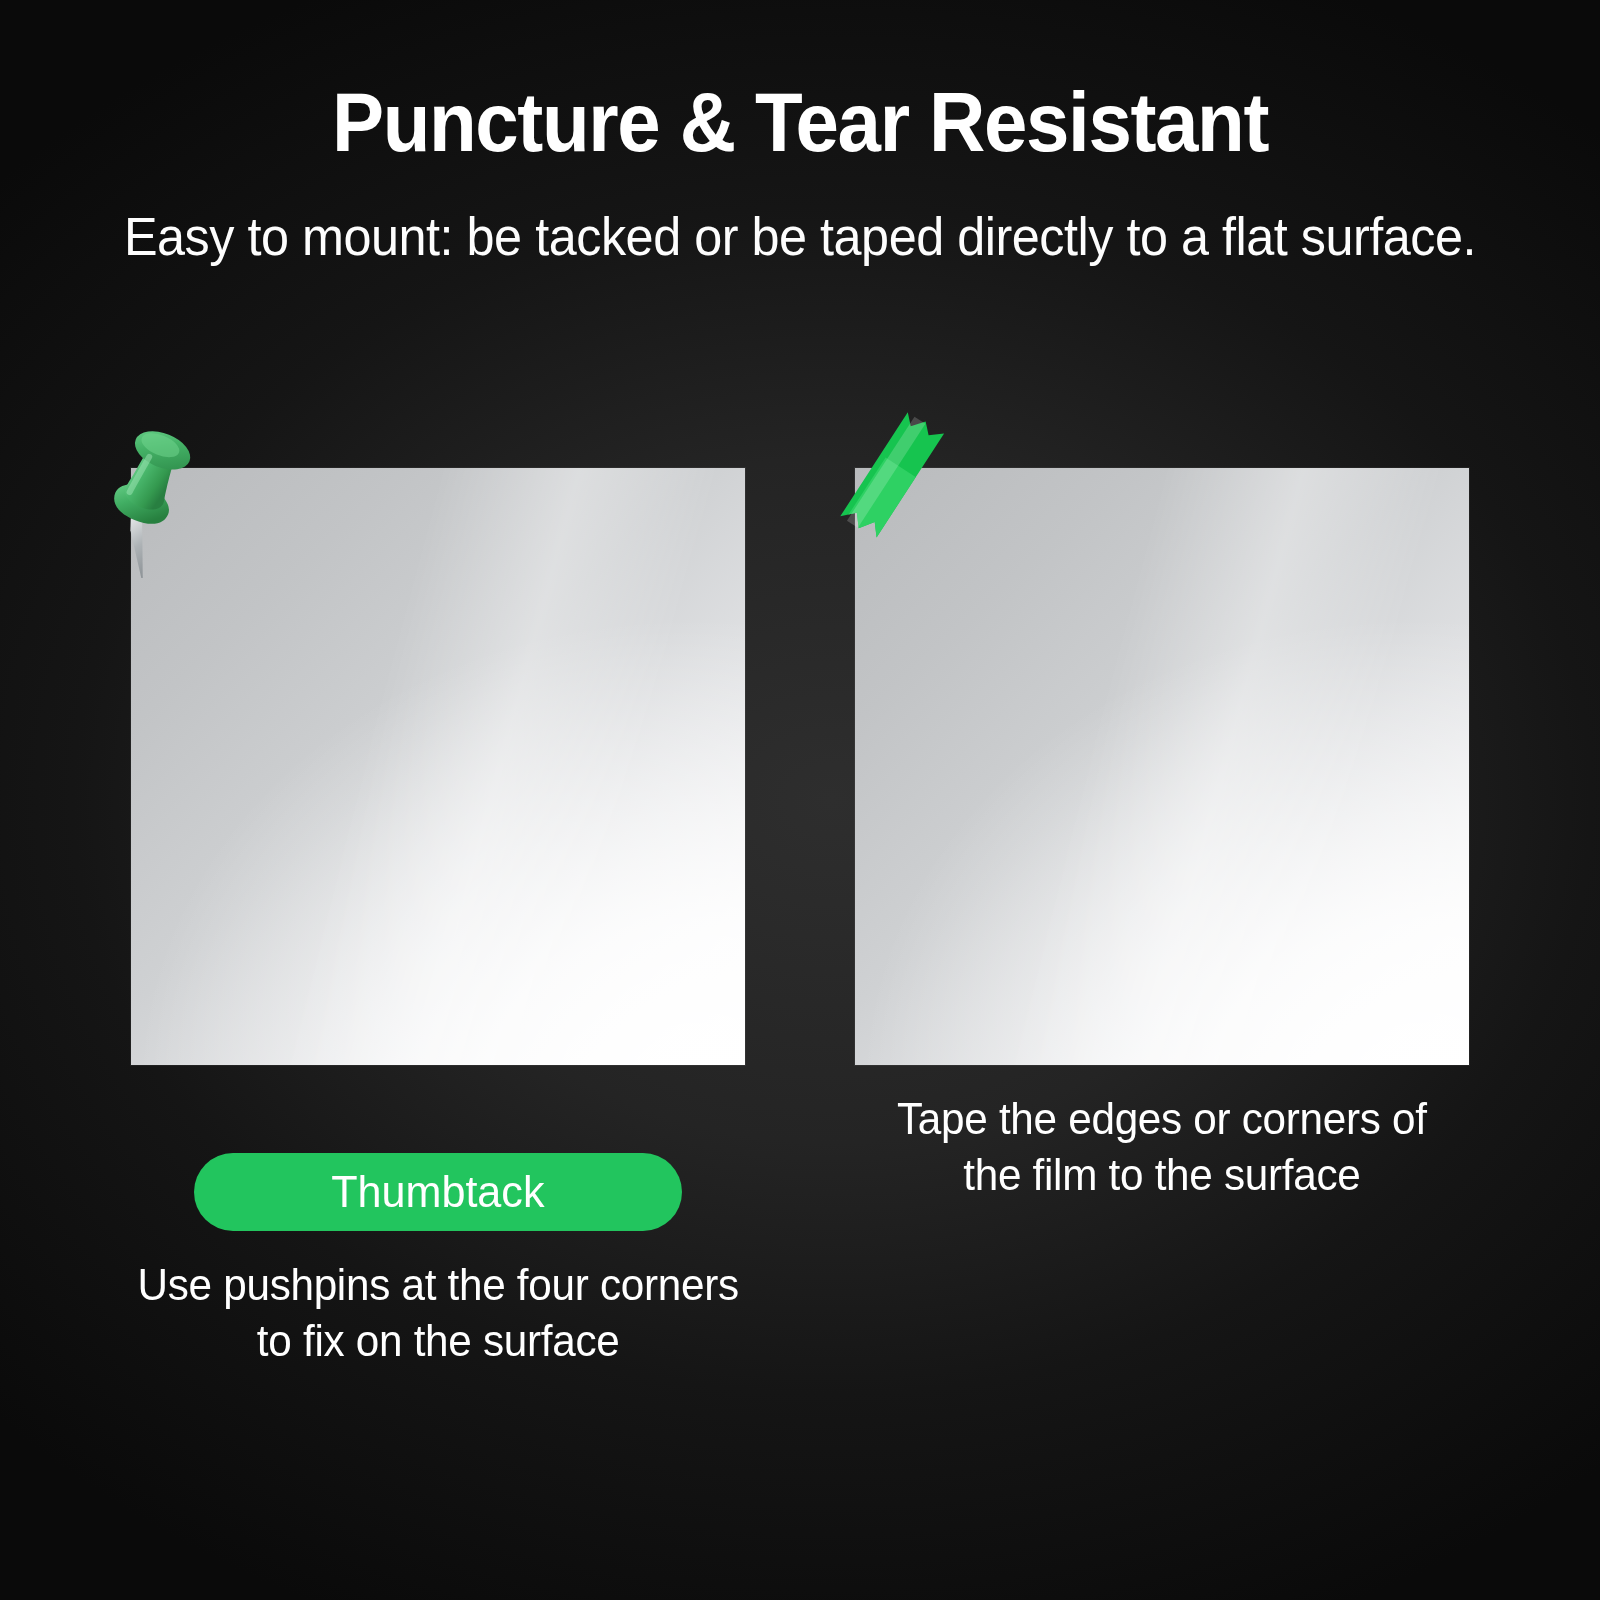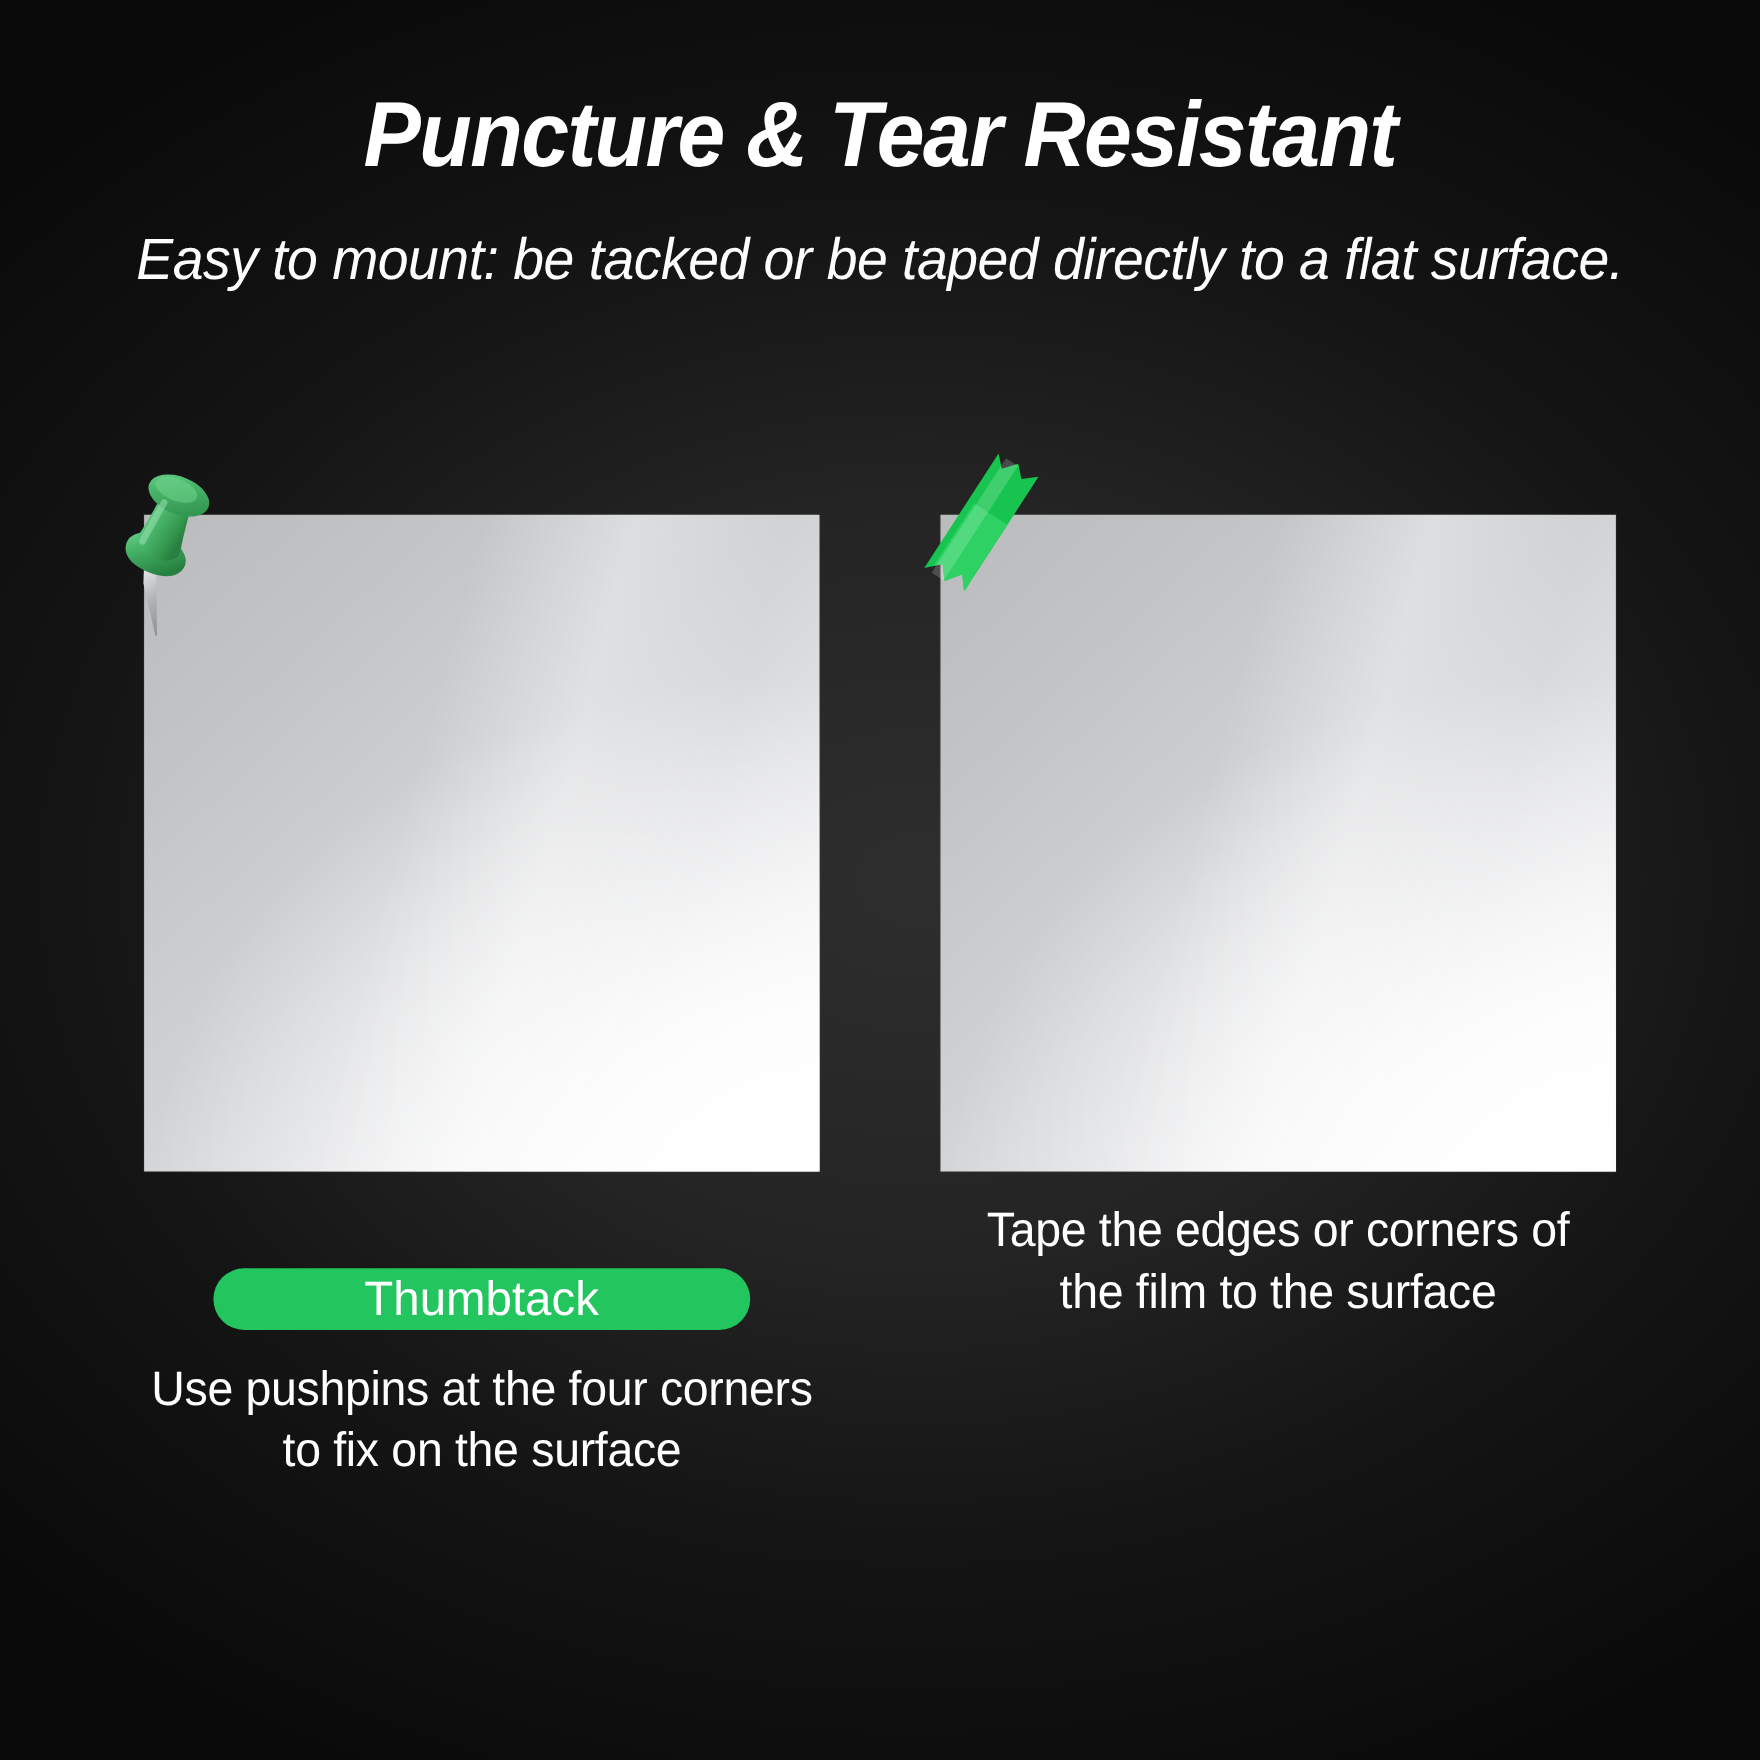--- a/index.html
+++ b/index.html
@@ -24,21 +24,20 @@
     background:
       radial-gradient(ellipse 1150px 900px at 52% 50%, #2e2e2e 0%, #242424 38%, #151515 66%, #0a0a0a 100%);
   }
 
   
   .header {
     position:absolute;
     left:0; right:0; top:78px;
     text-align:center;
     pointer-events:none;
-    font-style:italic;
   }
   .title {
     font-size:84px;
     font-weight:bold;
     letter-spacing:-1.5px;
     line-height:1.05;
     color:#ffffff;
     white-space:nowrap;
     transform:scaleX(0.93);
   }
@@ -111,21 +110,21 @@
     top:-28px;
     width:160px;
     height:150px;
     pointer-events:none;
   }
 
   
   .badge {
     margin-top:88px;
     min-width:488px;
-    height:56px;
+    height:78px;
     border-radius:39px;
     background:#22c55e;
     display:flex;
     align-items:center;
     justify-content:center;
     padding:0 44px;
   }
   .badge-label {
     font-size:44px;
     font-weight:normal;

